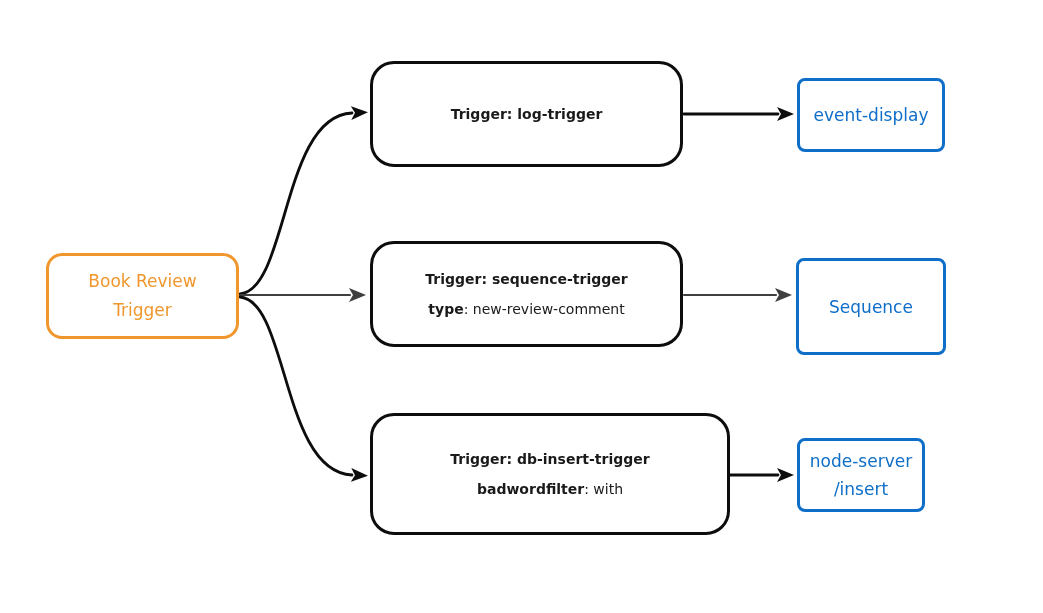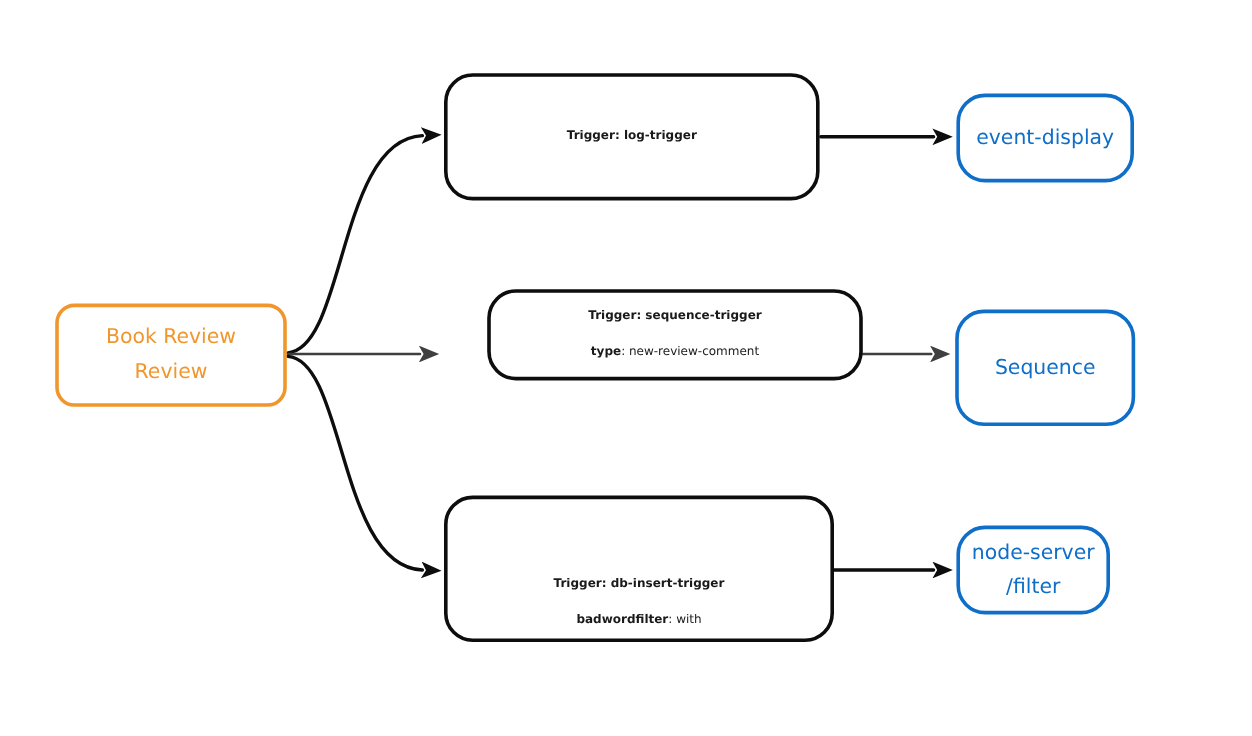--- a/index.html
+++ b/index.html
@@ -33,26 +33,26 @@
   .broker{
     border:3px solid var(--orange);
     border-radius:16px;
     color:var(--orange);
     font-size:17px;line-height:29px;
   }
   .trigger{
     border:3px solid var(--ink);
     border-radius:24px;
     color:var(--text-dark);
-    font-size:10px;line-height:30px;
+    font-size:14px;line-height:30px;
   }
   .trigger b{font-weight:bold;}
   .sink{
     border:3px solid var(--blue);
-    border-radius:24px;
+    border-radius:8px;
     color:var(--blue);
     font-size:17px;line-height:28px;
   }
   .line{white-space:nowrap;}
 </style>
 </head>
 <body>
 
 <div class="canvas">
 
@@ -68,47 +68,47 @@
     <path class="edge-black" d="M 240 294 C 288 290, 282 116, 352 113" marker-end="url(#arrow-black)"></path>
     <path class="edge-gray" d="M 240 295 L 350 295" marker-end="url(#arrow-gray)"></path>
     <path class="edge-black" d="M 240 297 C 288 301, 282 472, 352 475" marker-end="url(#arrow-black)"></path>
     <path class="edge-black" d="M 684 114 L 778 114" marker-end="url(#arrow-black)"></path>
     <path class="edge-gray" d="M 684 295 L 776 295" marker-end="url(#arrow-gray)"></path>
     <path class="edge-black" d="M 684 475 L 778 475" marker-end="url(#arrow-black)"></path>
   </svg>
 
   <div class="node broker" style="left:46px;top:253px;width:193px;height:86px;">
     <div class="line">Book Review</div>
-    <div class="line">Review</div>
+    <div class="line">Trigger</div>
   </div>
 
   <div class="node trigger" style="left:370px;top:61px;width:313px;height:106px;">
     <div class="line"><b>Trigger: log-trigger</b></div>
   </div>
 
-  <div class="node trigger" style="left:370px;top:241px;width:313px;height:76px;margin-left:36px;">
+  <div class="node trigger" style="left:370px;top:241px;width:313px;height:106px;">
     <div class="line"><b>Trigger: sequence-trigger</b></div>
     <div class="line">
       <b>type</b><span>: new-review-comment</span>
     </div>
   </div>
 
-  <div class="node trigger" style="left:370px;top:413px;width:325px;height:122px;justify-content:flex-end;">
+  <div class="node trigger" style="left:370px;top:413px;width:360px;height:122px;">
     <div class="line"><b>Trigger: db-insert-trigger</b></div>
     <div class="line">
       <b>badwordfilter</b><span>: with</span>
     </div>
   </div>
 
   <div class="node sink" style="left:797px;top:78px;width:148px;height:74px;">
     <div class="line">event-display</div>
   </div>
 
   <div class="node sink" style="left:796px;top:258px;width:150px;height:97px;">
     <div class="line">Sequence</div>
   </div>
 
   <div class="node sink" style="left:797px;top:438px;width:128px;height:74px;">
     <div class="line">node-server</div>
-    <div class="line">/filter</div>
+    <div class="line">/insert</div>
   </div>
 
 </div>
 
 </body></html>

